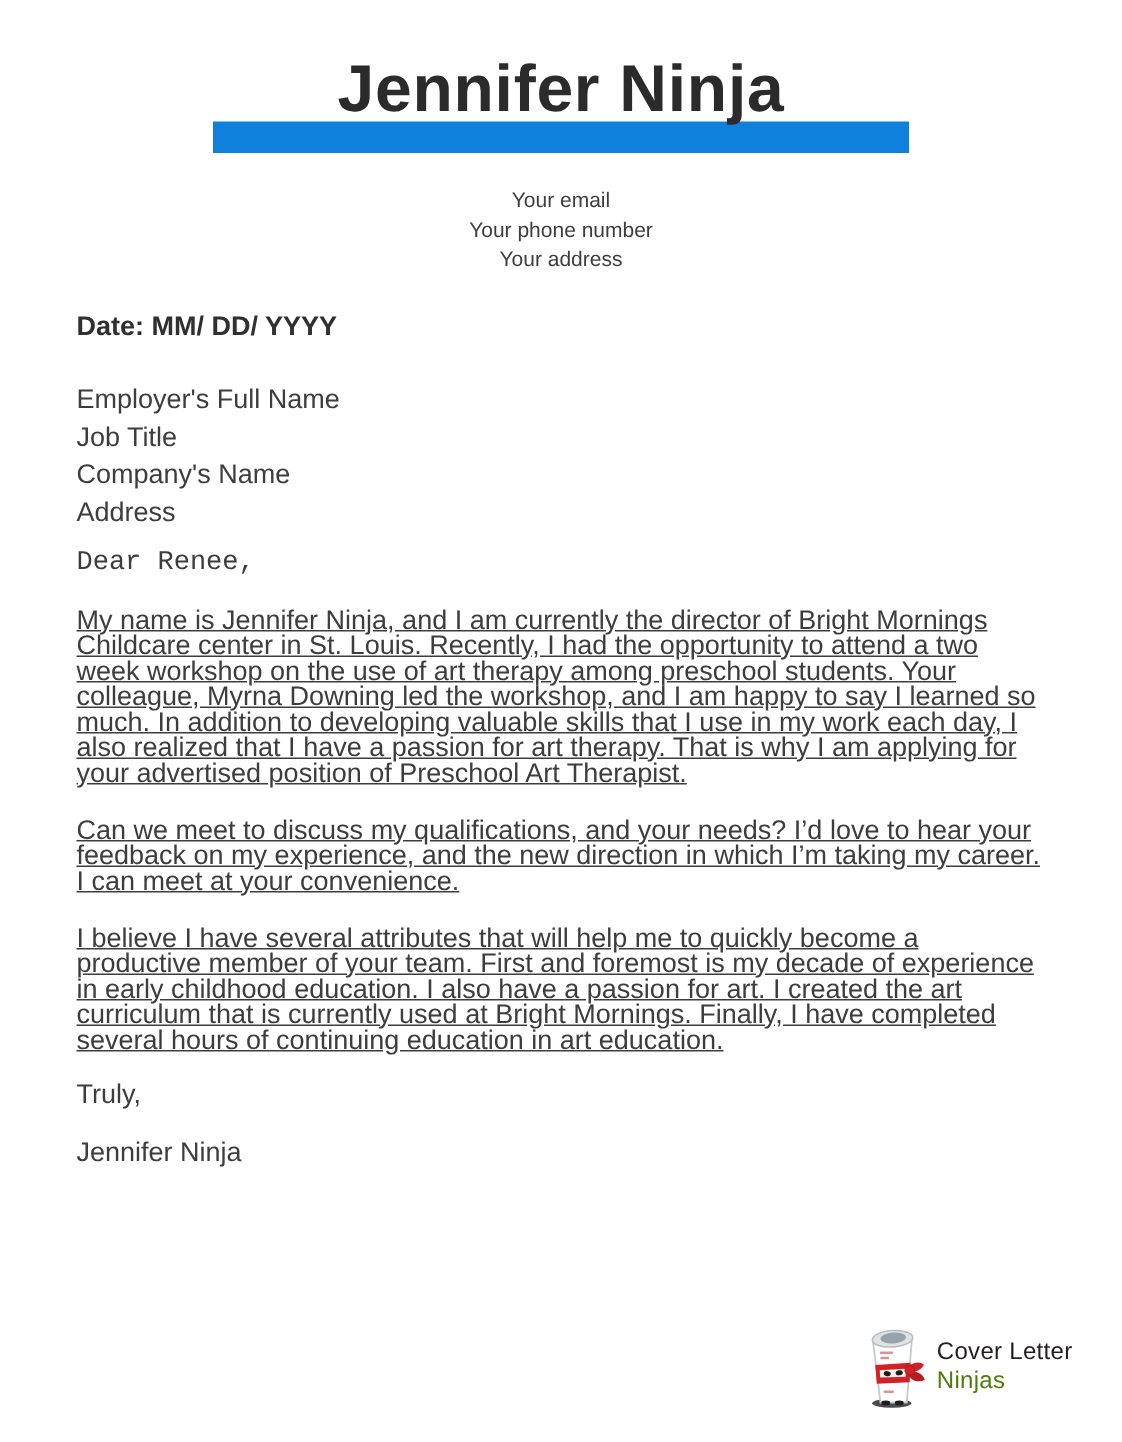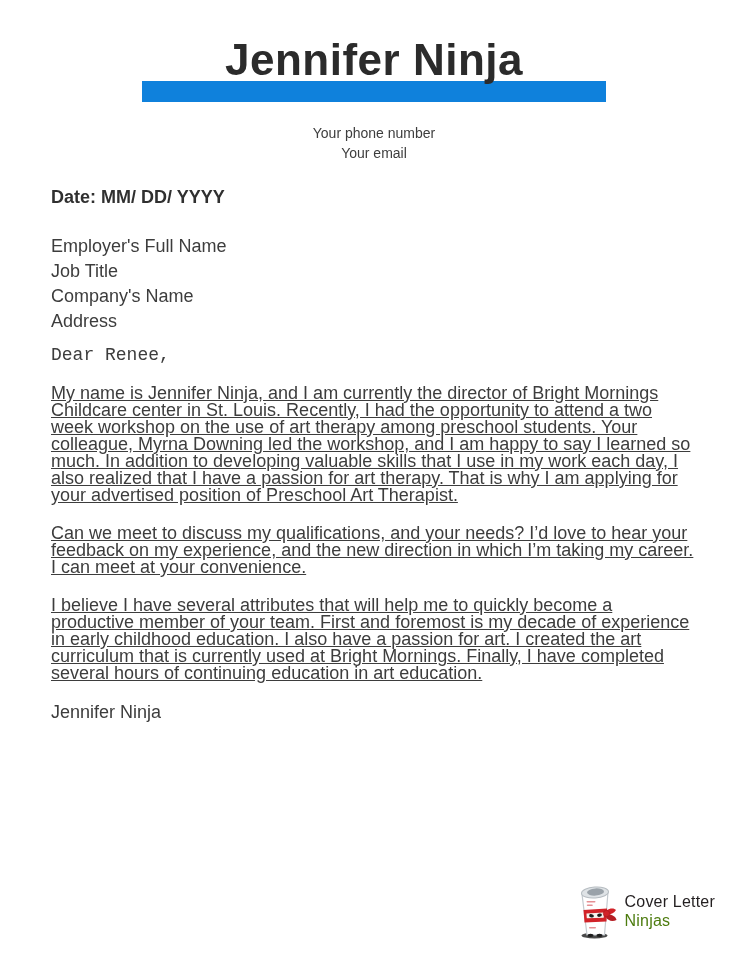--- a/index.html
+++ b/index.html
@@ -67,40 +67,42 @@
 <body>
 
 <div>
 
   <div class="header">
     <div class="accent-bar"></div>
     <h1 class="name-heading">Jennifer Ninja</h1>
   </div>
 
   <div class="contact">
+    <div>Your email</div>
     <div>Your phone number</div>
-    <div>Your email</div>
+    <div>Your address</div>
   </div>
 
   <div class="letter">
     <div class="date-line">Date: MM/ DD/ YYYY</div>
 
     <div class="recipients">
       <div>Employer's Full Name</div>
       <div>Job Title</div>
       <div>Company's Name</div>
       <div>Address</div>
     </div>
 
     <div class="salutation">Dear Renee,</div>
 
     <div class="paragraph">My name is Jennifer Ninja, and I am currently the director of Bright Mornings Childcare center in St. Louis. Recently, I had the opportunity to attend a two week workshop on the use of art therapy among preschool students. Your colleague, Myrna Downing led the workshop, and I am happy to say I learned so much. In addition to developing valuable skills that I use in my work each day, I also realized that I have a passion for art therapy. That is why I am applying for your advertised position of Preschool Art Therapist.</div>
     <div class="paragraph">Can we meet to discuss my qualifications, and your needs? I’d love to hear your feedback on my experience, and the new direction in which I’m taking my career. I can meet at your convenience.</div>
     <div class="paragraph">I believe I have several attributes that will help me to quickly become a productive member of your team. First and foremost is my decade of experience in early childhood education. I also have a passion for art. I created the art curriculum that is currently used at Bright Mornings. Finally, I have completed several hours of continuing education in art education.</div>
 
+    <div class="closing">Truly,</div>
     <div class="signature">Jennifer Ninja</div>
   </div>
 
   <div class="footer">
     <span class="logo-icon">
       <svg viewBox="0 0 44 56" xmlns="http://www.w3.org/2000/svg">
 
         <ellipse cx="21.5" cy="52.5" rx="13" ry="3" fill="#4a4a4a"></ellipse>
 
         <path d="M9,11 L35,9 L31.5,52 L14,52 Z" fill="#ffffff" stroke="#c4cacf" stroke-width="1.2"></path>

